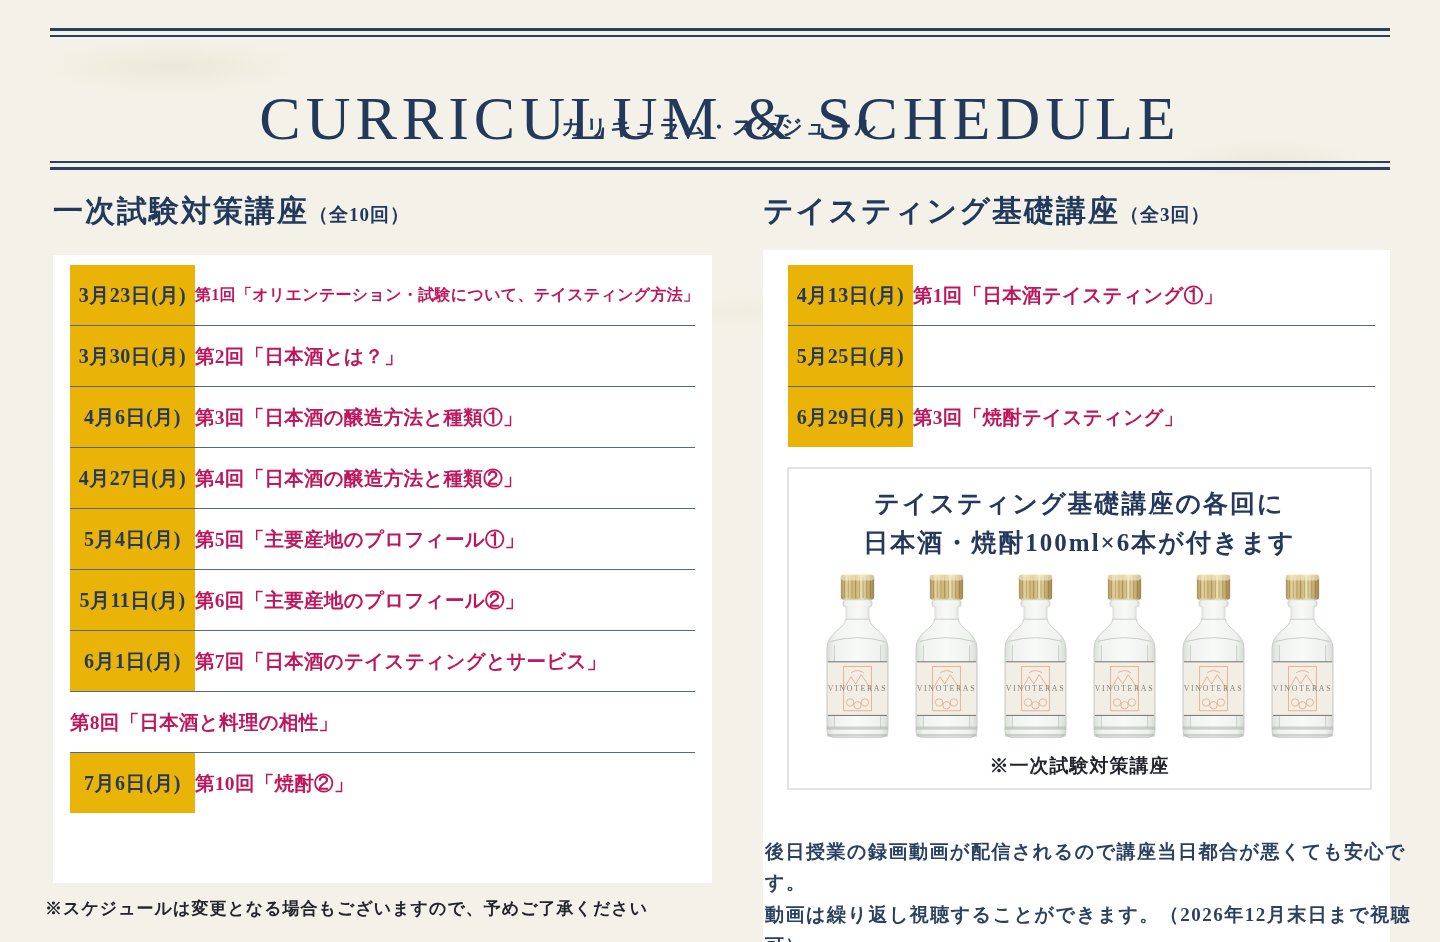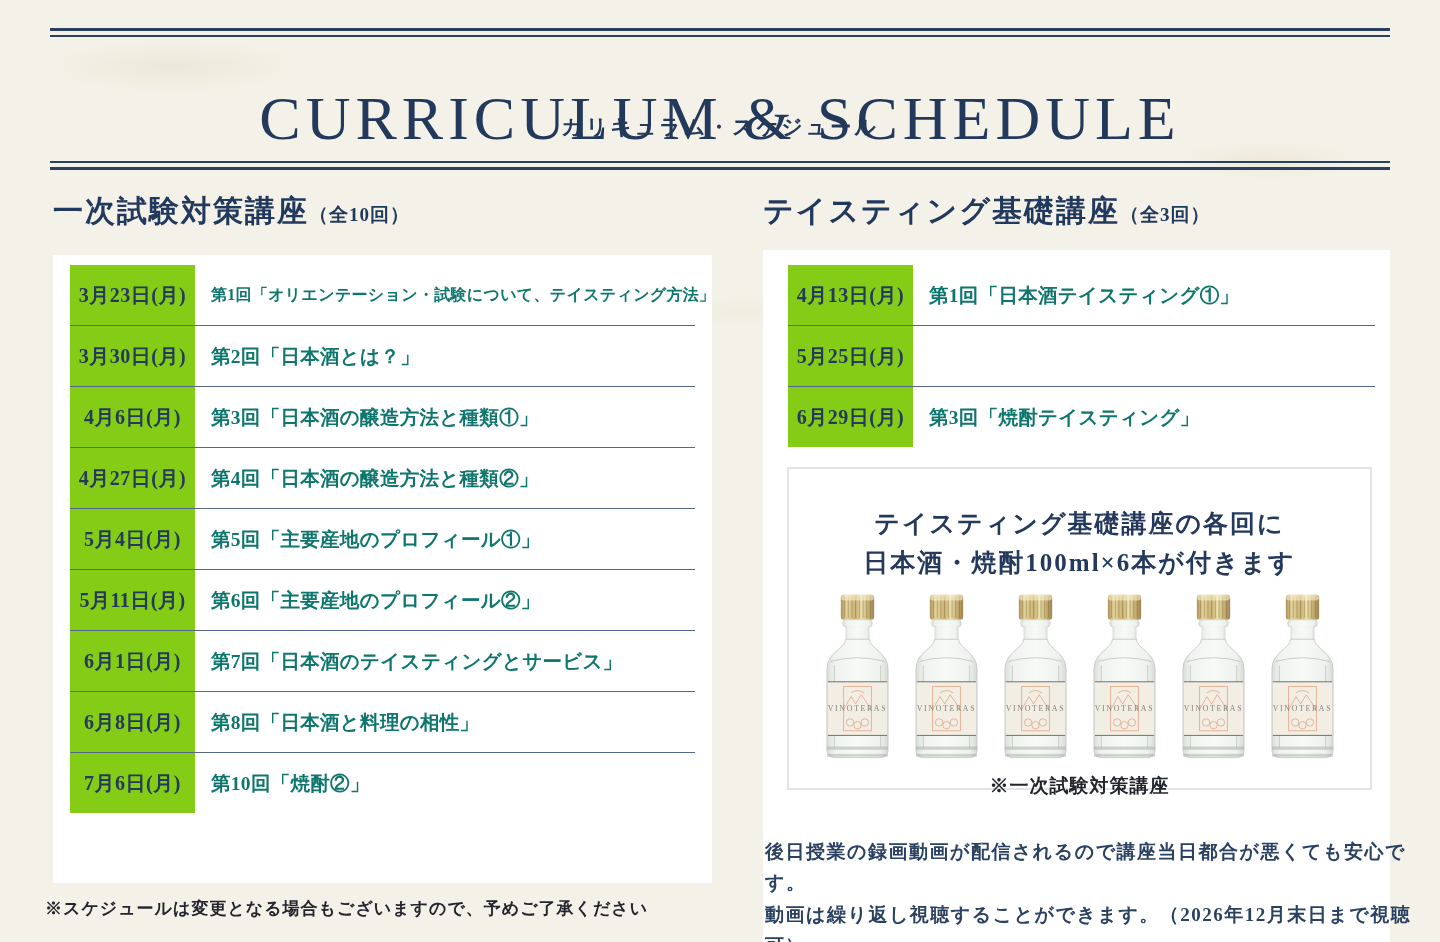--- a/index.html
+++ b/index.html
@@ -36,35 +36,35 @@
   .st-right { left:763px; }
   .card { position:absolute; background:#ffffff; }
   .card-left  { left:53px;  top:255px; width:659px; height:628px; }
   .card-right { left:763px; top:250px; width:627px; height:703px; }
   .table { position:absolute; }
   .table-left  { left:17px; top:10px; width:625px; }
   .table-right { left:25px; top:15px; width:587px; }
   .trow { display:flex; height:60px; align-items:stretch; border-bottom:1px solid #54688a; }
   .trow:last-child { border-bottom:none; }
   .date {
-    width:125px; flex:none; background:#84cc16;
+    width:125px; flex:none; background:#eab308;
     display:flex; align-items:center; justify-content:center;
     font-size:20px; font-weight:bold; color:#24395c; letter-spacing:0.5px; white-space:nowrap;
   }
   .lesson {
-    display:flex; align-items:center; padding-left:16px;
-    font-size:19.5px; font-weight:bold; color:#0f766e; letter-spacing:0.3px; white-space:nowrap;
+    display:flex; align-items:center; 
+    font-size:19.5px; font-weight:bold; color:#be185d; letter-spacing:0.3px; white-space:nowrap;
   }
   .trow-first-long .lesson { font-size:16px; }
   .bottle-box {
     position:absolute; left:24px; top:217px; width:581px; height:319px;
     border:2px solid #e3e4e9; background:#fff; text-align:center;
   }
   .box-heading {
-    margin-top:36px; font-size:25px; font-weight:bold; color:#24395c;
+    margin-top:16px; font-size:25px; font-weight:bold; color:#24395c;
     letter-spacing:2px; line-height:1.55;
   }
   .bottles { display:flex; justify-content:center; gap:4px; margin-top:10px; }
   svg.bottle { width:85px; height:172px; display:block; }
   .box-caption { margin-top:8px; font-size:19px; font-weight:bold; color:#23252c; letter-spacing:1px; }
   .note {
     position:absolute; left:765px; top:836px; width:650px;
     font-size:19px; font-weight:bold; color:#2a4161; letter-spacing:1.5px; line-height:1.65;
   }
   .footnote {
@@ -156,21 +156,20 @@
     </div>
     <div class="trow">
       <div class="date">5月11日(月)</div>
       <div class="lesson">第6回「主要産地のプロフィール②」</div>
     </div>
     <div class="trow">
       <div class="date">6月1日(月)</div>
       <div class="lesson">第7回「日本酒のテイスティングとサービス」</div>
     </div>
     <div class="trow">
-      <div class="date">6月8日(月)</div>
       <div class="lesson">第8回「日本酒と料理の相性」</div>
     </div>
     <div class="trow">
       <div class="date">7月6日(月)</div>
       <div class="lesson">第10回「焼酎②」</div>
     </div>
   </div>
 </div>
 
 <div class="footnote">※スケジュールは変更となる場合もございますので、予めご了承ください</div>

